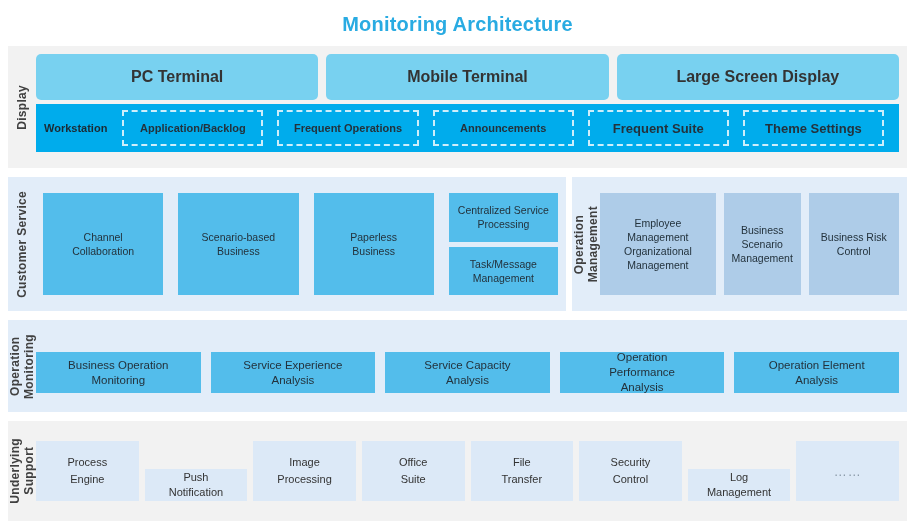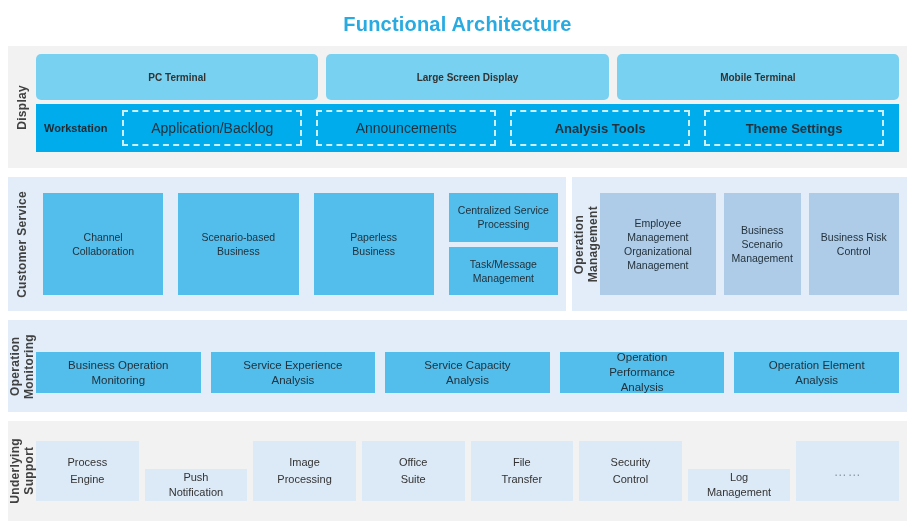--- a/index.html
+++ b/index.html
@@ -74,21 +74,21 @@
     gap: 8px;
     height: 46px;
   }
   .terminal-box {
     flex: 1 1 0;
     background: #78D1F0;
     border-radius: 5px;
     display: flex;
     align-items: center;
     justify-content: center;
-    font-size: 10px;
+    font-size: 16px;
     font-weight: bold;
     color: #333333;
   }
   .workstation-row {
     height: 48px;
     background: #00ACEC;
     display: flex;
     align-items: center;
     padding: 0 8px;
     gap: 0px;
@@ -106,21 +106,21 @@
     margin: 0 7px;
     height: 32px;
     border: 2px dashed #cdeefb;
     display: flex;
     align-items: center;
     justify-content: center;
     text-align: center;
     color: #23323c;
     white-space: nowrap;
   }
-  .ws-item.small { font-size: 14px; font-weight: normal; }
+  .ws-item.small { font-size: 11px; font-weight: bold; }
   .ws-item.large { font-size: 13px; font-weight: bold; }
 
   
   .mid-row {
     display: flex;
     margin: 9px 8px 0 8px;
     gap: 6px;
     height: 134px;
   }
   #cs-band {
@@ -224,37 +224,38 @@
     line-height: 17px;
     padding: 2px;
     box-sizing: border-box;
   }
   .sup-box.tight { font-size: 11px; line-height: 15px; margin-top: 28px; }
   .sup-box.dots { font-size: 13px; color: #8a99a8; letter-spacing: 1px; }
 </style>
 </head>
 <body>
 
-<div class="page-title">Functional Architecture</div>
+<div class="page-title">Monitoring Architecture</div>
 
 <div class="band" id="display-band">
   <div class="band-label">
     <span>Display</span>
   </div>
   <div class="band-body" id="display-body">
     <div class="terminal-row">
       <div class="terminal-box">PC Terminal</div>
+      <div class="terminal-box">Mobile Terminal</div>
       <div class="terminal-box">Large Screen Display</div>
-      <div class="terminal-box">Mobile Terminal</div>
     </div>
     <div class="workstation-row">
       <div class="ws-title">Workstation</div>
       <div class="ws-item small">Application/Backlog</div>
+      <div class="ws-item small">Frequent Operations</div>
       <div class="ws-item small">Announcements</div>
-      <div class="ws-item large">Analysis Tools</div>
+      <div class="ws-item large">Frequent Suite</div>
       <div class="ws-item large">Theme Settings</div>
     </div>
   </div>
 </div>
 
 <div class="mid-row">
 
   <div class="band" id="cs-band">
     <div class="band-label">
       <span>Customer Service</span>

